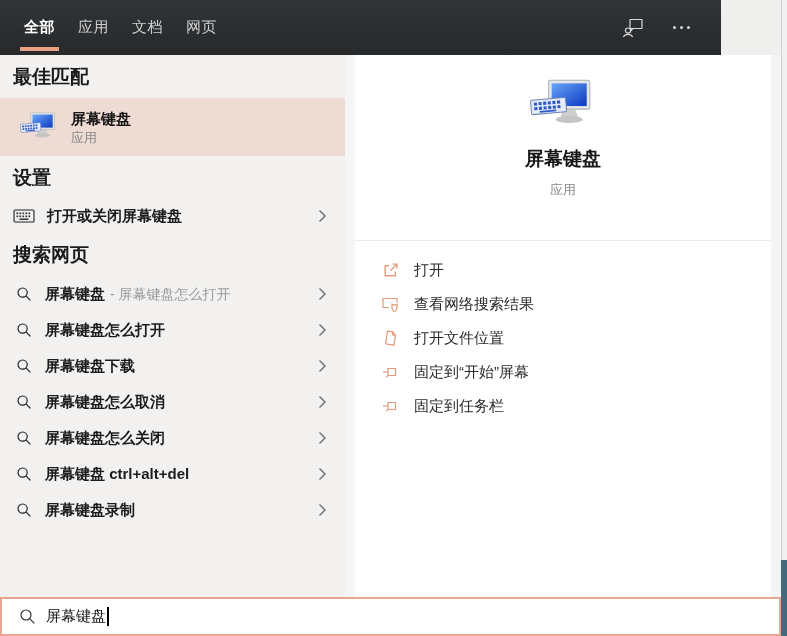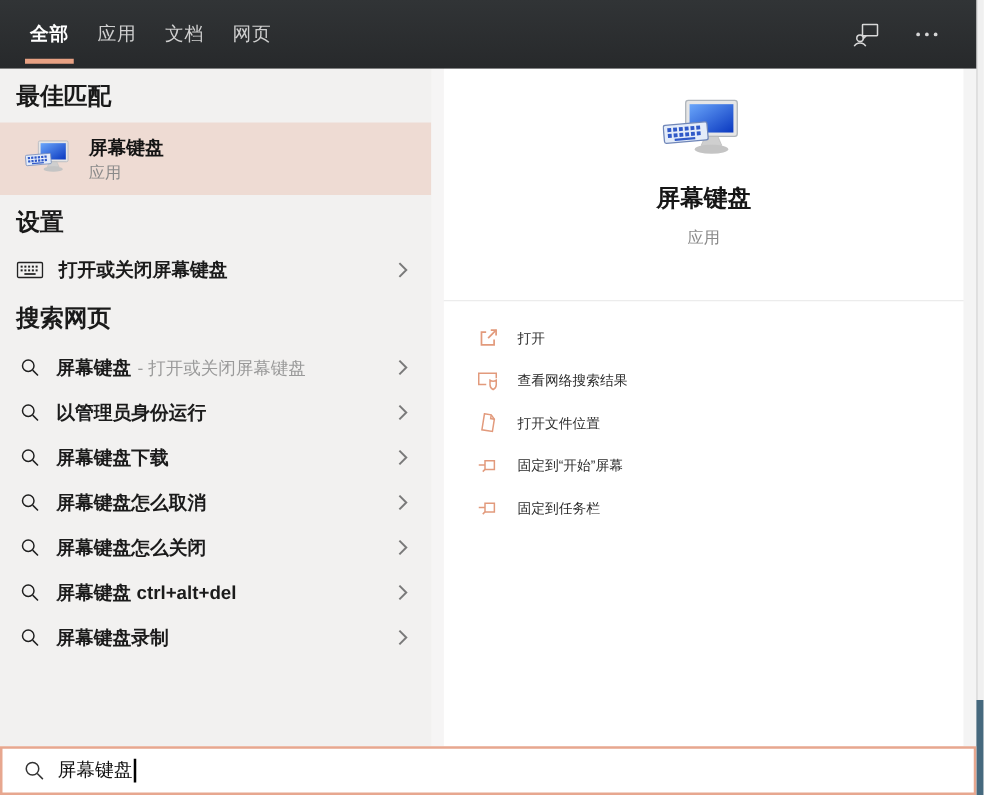--- a/index.html
+++ b/index.html
@@ -5,21 +5,21 @@
   html,body{margin:0;padding:0;}
   body{font-family:"Liberation Sans","DejaVu Sans",sans-serif;}
   .app{position:relative;width:787px;height:636px;overflow:hidden;background:#efefee;}
 
   
   .desktop-sliver{position:absolute;right:0;top:0;width:8px;height:636px;background:#f0f0f0;}
   .window-edge{position:absolute;left:781px;top:0;width:1px;height:636px;background:#cfcfcf;}
   .teal-corner{position:absolute;right:0;top:560px;width:6px;height:76px;background:#46697e;}
 
   
-  .header{position:absolute;left:0;top:0;width:781px;height:55px;
+  .header{position:absolute;left:0;top:0;width:721px;height:55px;
     background:linear-gradient(180deg,#313436 0%,#27292b 100%);
     display:flex;align-items:center;}
   .tabs{display:flex;align-items:center;margin-left:17px;gap:9px;height:100%;}
   .tab{position:relative;height:100%;display:flex;align-items:center;
     padding:0 7px;color:#cfcfcf;font-size:15px;cursor:pointer;letter-spacing:.5px;}
   .tab.active{color:#ffffff;font-weight:bold;}
   .tab.active::after{content:"";position:absolute;left:3px;right:3px;bottom:4px;height:4px;background:#e8a183;}
   .tab .caret-down{width:0;height:0;border-left:4.5px solid transparent;border-right:4.5px solid transparent;
     border-top:5px solid #cfcfcf;margin-left:8px;margin-top:2px;}
   .header-right{margin-left:auto;display:flex;align-items:center;gap:24px;margin-right:28px;}
@@ -48,21 +48,21 @@
   .right-panel{position:absolute;left:355px;top:55px;width:416px;height:542px;background:#ffffff;}
   .scroll-track{position:absolute;left:771px;top:55px;width:10px;height:542px;background:#f4f4f4;}
   .hero{height:185px;display:flex;flex-direction:column;align-items:center;}
   .hero-icon{width:66px;height:56px;margin-top:22px;}
   .hero-title{font-size:19px;font-weight:bold;color:#161616;margin-top:13px;}
   .hero-sub{font-size:13px;color:#8a8a8a;margin-top:9px;}
   .divider{height:1px;background:#ececec;}
   .actions{padding-top:12px;}
   .action-row{height:34px;display:flex;align-items:center;cursor:pointer;}
   .action-row .a-icon{width:20px;margin-left:25px;display:flex;justify-content:center;flex:0 0 auto;}
-  .action-row .a-label{margin-left:14px;font-size:11px;color:#2a2a2a;}
+  .action-row .a-label{margin-left:14px;font-size:15px;color:#2a2a2a;}
 
   
   .search-bar{position:absolute;left:0;top:597px;width:781px;height:39px;box-sizing:border-box;
     background:#ffffff;border:2px solid #e7a78f;display:flex;align-items:center;}
   .search-bar .s-icon{margin-left:17px;display:flex;}
   .search-text{margin-left:10px;font-size:15px;color:#111;}
   .caret{display:inline-block;width:1.5px;height:19px;background:#000;vertical-align:middle;margin-left:1px;}
 
   svg{display:block;}
 </style>
@@ -183,35 +183,35 @@
 
     <div class="section-h">搜索网页</div>
 
     <div class="row sugg">
       <span class="lead-icon">
           <svg width="16" height="16" viewBox="0 0 16 16" fill="none" stroke="#1f1f1f" stroke-width="1.2">
             <circle cx="6.6" cy="6.6" r="4.6"></circle>
             <path d="M10.1 10.1 L14.4 14.4"></path>
           </svg>
         </span>
-      <span class="row-text"><span>屏幕键盘</span><span class="suffix">- 打开或关闭屏幕键盘</span></span>
-      <span class="chev">
-          <svg width="9" height="14" viewBox="0 0 9 14" fill="none" stroke="#7a7a7a" stroke-width="1.6">
-            <path d="M1.5 1.5 L7 7 L1.5 12.5"></path>
-          </svg>
-        </span>
-    </div>
-    <div class="row sugg">
-      <span class="lead-icon">
-          <svg width="16" height="16" viewBox="0 0 16 16" fill="none" stroke="#1f1f1f" stroke-width="1.2">
-            <circle cx="6.6" cy="6.6" r="4.6"></circle>
-            <path d="M10.1 10.1 L14.4 14.4"></path>
-          </svg>
-        </span>
-      <span class="row-text"><span>以管理员身份运行</span></span>
+      <span class="row-text"><span>屏幕键盘</span><span class="suffix">- 屏幕键盘怎么打开</span></span>
+      <span class="chev">
+          <svg width="9" height="14" viewBox="0 0 9 14" fill="none" stroke="#7a7a7a" stroke-width="1.6">
+            <path d="M1.5 1.5 L7 7 L1.5 12.5"></path>
+          </svg>
+        </span>
+    </div>
+    <div class="row sugg">
+      <span class="lead-icon">
+          <svg width="16" height="16" viewBox="0 0 16 16" fill="none" stroke="#1f1f1f" stroke-width="1.2">
+            <circle cx="6.6" cy="6.6" r="4.6"></circle>
+            <path d="M10.1 10.1 L14.4 14.4"></path>
+          </svg>
+        </span>
+      <span class="row-text"><span>屏幕键盘怎么打开</span></span>
       <span class="chev">
           <svg width="9" height="14" viewBox="0 0 9 14" fill="none" stroke="#7a7a7a" stroke-width="1.6">
             <path d="M1.5 1.5 L7 7 L1.5 12.5"></path>
           </svg>
         </span>
     </div>
     <div class="row sugg">
       <span class="lead-icon">
           <svg width="16" height="16" viewBox="0 0 16 16" fill="none" stroke="#1f1f1f" stroke-width="1.2">
             <circle cx="6.6" cy="6.6" r="4.6"></circle>

